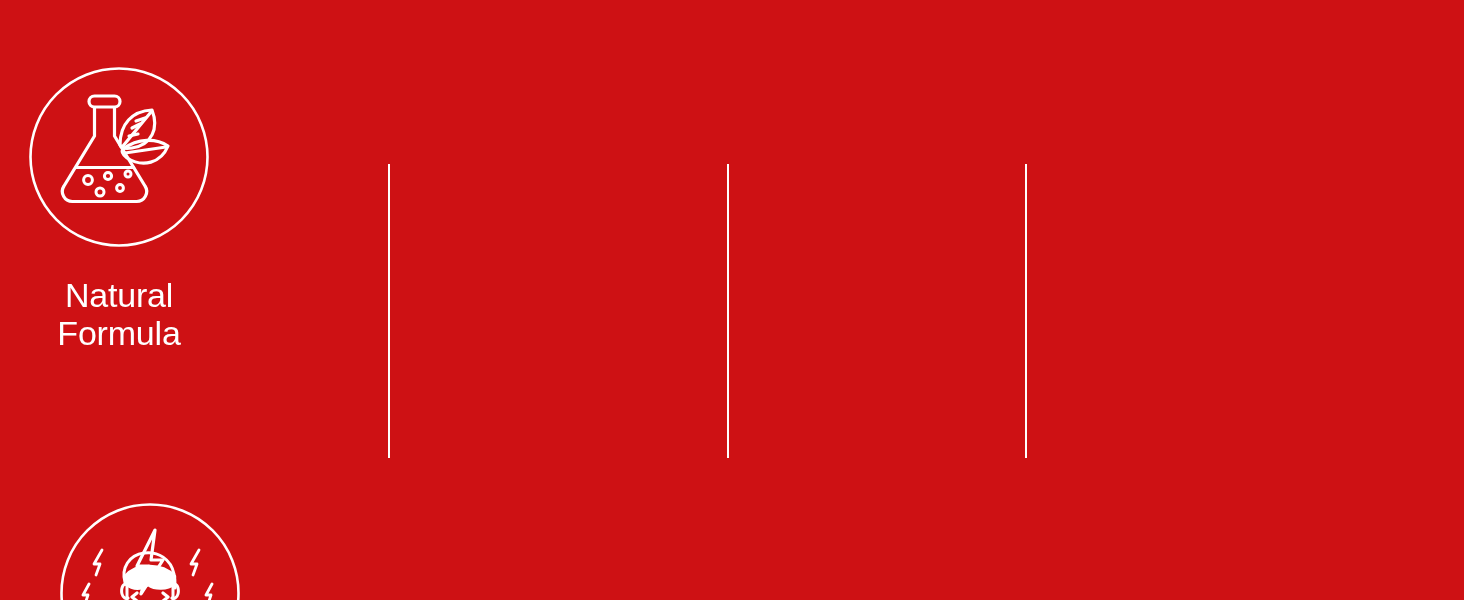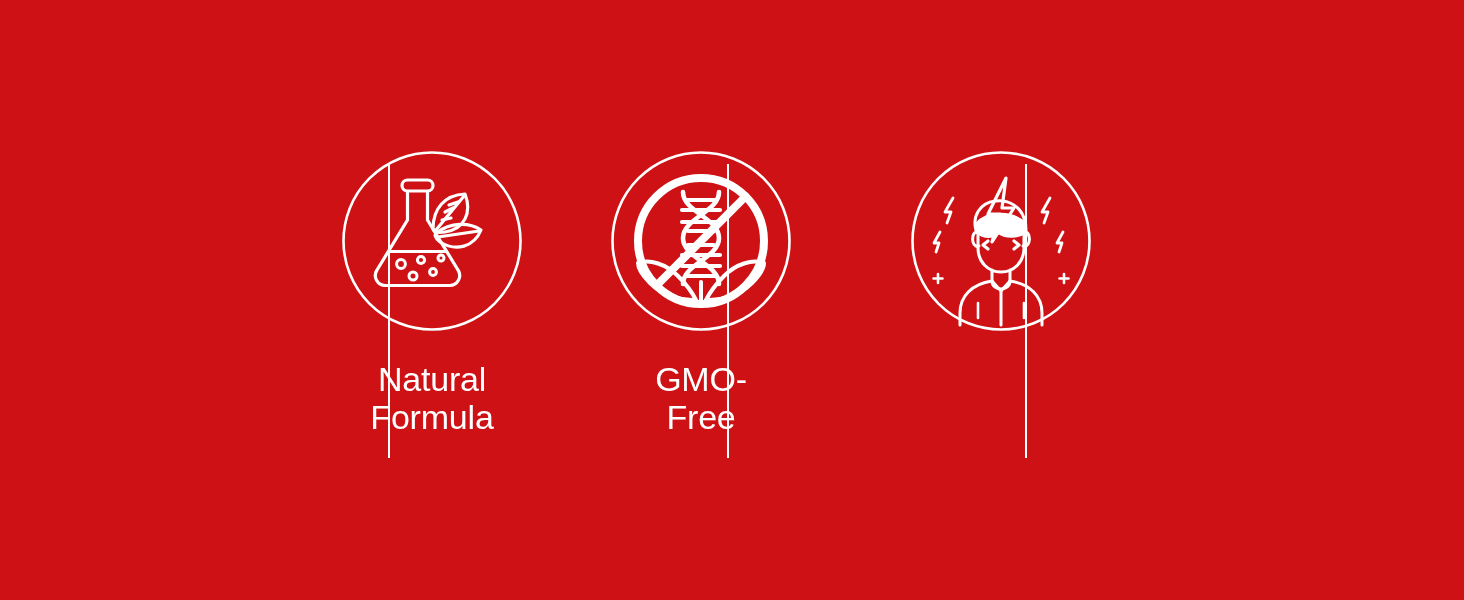--- a/index.html
+++ b/index.html
@@ -18,21 +18,21 @@
     width:1464px;
     height:600px;
     background:#ce1114;
   }
   .features {
     position:absolute;
     left:0; top:0;
     width:1464px;
     height:600px;
     display:flex;
-    flex-direction:row;
+    flex-direction:column;
     align-items:flex-start;
     justify-content:center;
   }
   .feature {
     position:relative;
     display:flex;
     flex-direction:column;
     align-items:center;
     padding-top:150px;
   }
@@ -102,44 +102,20 @@
 
           <path d="M95 83 C110 72 128 72 140 80 C133 97 115 102 99 92 C95 89 93 86 95 83 Z"></path>
           <path d="M97 87 L138 81"></path>
         </svg>
       </div>
       <div class="label">Natural
 Formula</div>
     </div>
 
 
-    <div class="feature f2">
-      <div class="icon-wrap">
-        <svg width="182" height="182" viewBox="0 0 182 182" fill="none" stroke="#ffffff" stroke-width="3.2" stroke-linecap="round" stroke-linejoin="round">
-          <circle cx="91" cy="91" r="88.5" stroke-width="2.6"></circle>
-
-          <circle cx="91" cy="91" r="63" stroke-width="8"></circle>
-
-          <path d="M135.5 46.5 L46.5 135.5" stroke-width="8"></path>
-
-          <path d="M73 42 C73 62 109 68 109 88 C109 108 73 114 73 134" stroke-width="4.6"></path>
-          <path d="M109 42 C109 62 73 68 73 88 C73 108 109 114 109 134" stroke-width="4.6"></path>
-
-          <path d="M76 50 H106 M72 60 H110 M72 72 H110 M78 81 H104 M78 95 H104 M72 105 H110 M72 116 H110 M76 126 H106" stroke-width="4.2"></path>
-
-          <path d="M28 113 C40 109 56 114 68 126 C76 134 82 142 86 150 C70 151 52 145 40 133 C32 125 28 118 28 113 Z" stroke-width="4"></path>
-
-          <path d="M154 113 C142 109 126 114 114 126 C106 134 100 142 96 150 C112 151 130 145 142 133 C150 125 154 118 154 113 Z" stroke-width="4"></path>
-
-          <path d="M91 132 V152" stroke-width="4"></path>
-        </svg>
-      </div>
-      <div class="label">GMO-
-Free</div>
-    </div>
 
     <div class="feature f3">
       <div class="icon-wrap">
         <svg width="182" height="182" viewBox="0 0 182 182" fill="none" stroke="#ffffff" stroke-width="3" stroke-linecap="round" stroke-linejoin="round">
           <circle cx="91" cy="91" r="88.5" stroke-width="2.6"></circle>
 
           <path d="M66 80 C62 66 70 53 85 51 C99 49 112 57 115 72 C116 78 116 82 116 86"></path>
 
           <path d="M67 82 C63 82 62 88 63 92 C64 96 67 97 69 96"></path>
           <path d="M115 82 C119 82 120 88 119 92 C118 96 115 97 113 96"></path>

